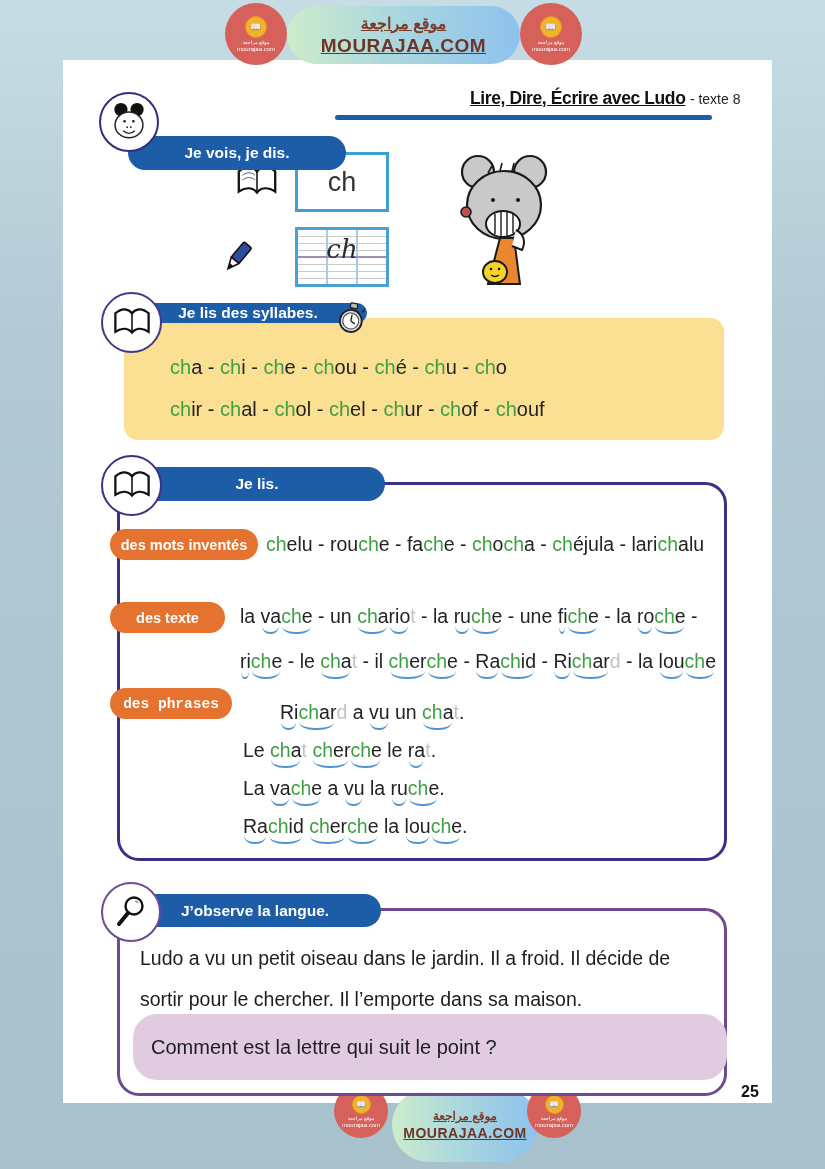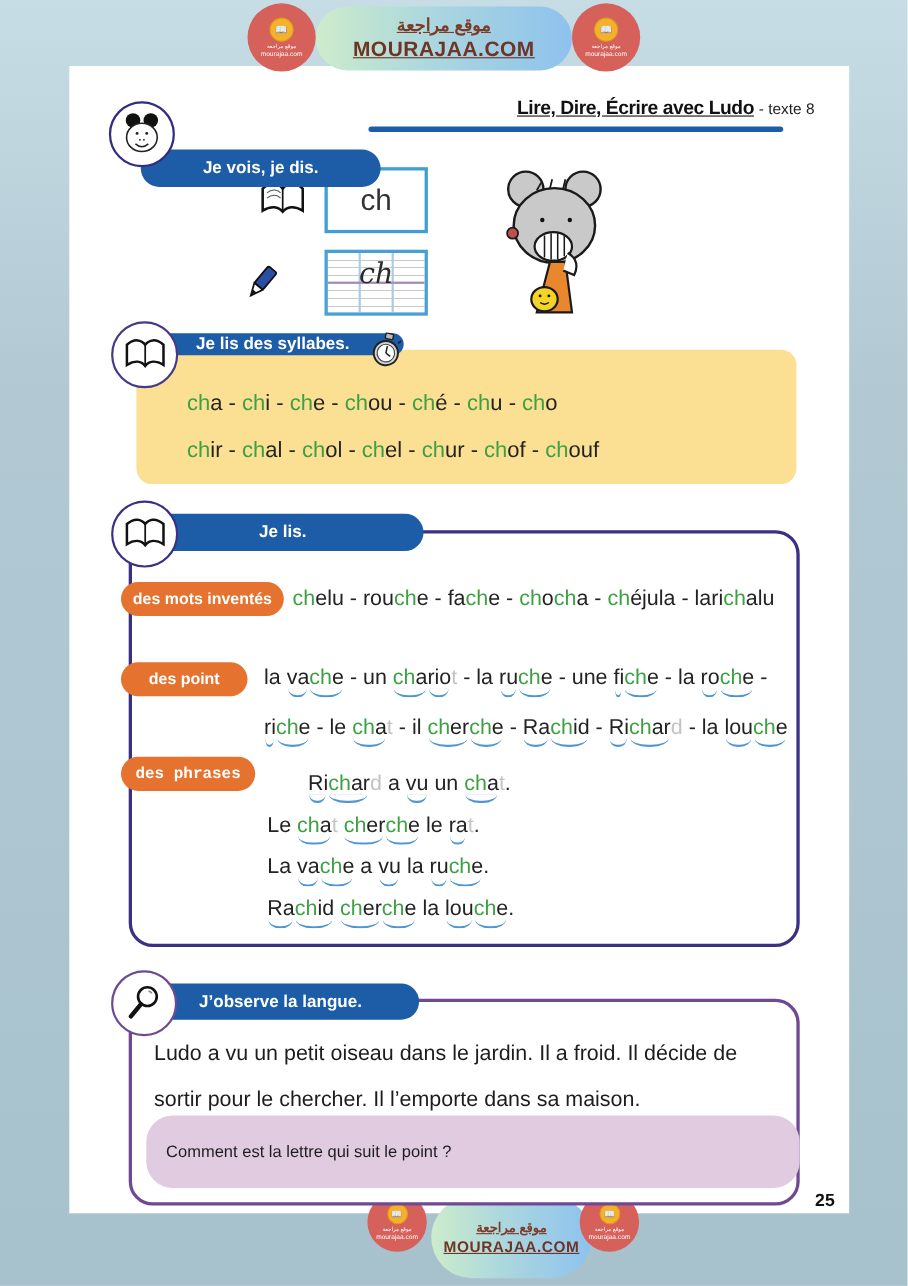--- a/index.html
+++ b/index.html
@@ -50,21 +50,21 @@
 
   .rich{position:absolute;font-size:20px;color:#232323;white-space:nowrap;z-index:2;}
   .rich .g{color:#3da043;}
   .rich .x{color:#c3c3c3;}
   .arc{position:relative;display:inline-block;}
   .arc::after{content:"";position:absolute;left:1px;right:2px;bottom:-6px;height:6px;
       border-bottom:2.5px solid #4f95d2;border-radius:0 0 55% 55% / 0 0 120% 120%;}
 
   .para{position:absolute;font-size:19.5px;color:#1d1d1d;line-height:41px;z-index:2;}
   .question-box{position:absolute;background:#e0cbe1;border-radius:24px;display:flex;
-      align-items:center;z-index:2;font-size:15px;color:#1d1d1d;padding-left:18px;}
+      align-items:center;z-index:2;font-size:20px;color:#1d1d1d;padding-left:18px;}
 
   .pagenum{position:absolute;font-size:16px;color:#111;z-index:2;font-weight:bold;}
   svg{display:block;}
 </style>
 </head>
 <body>
 
 <div class="stage">
   <div class="sheet"></div>
 
@@ -179,21 +179,21 @@
       <line x1="24" y1="9" x2="24" y2="31" stroke="#111" stroke-width="1.8"></line>
     </svg>
   </div>
 
   <div class="tag" style="left:110px;top:529px;width:148px;height:31px;">
     <span>des mots inventés</span>
   </div>
   <div class="rich" style="left:266px;top:533px;font-size:19.5px;"><span class="g">ch</span><span>elu - rou</span><span class="g">ch</span><span>e - fa</span><span class="g">ch</span><span>e - </span><span class="g">ch</span><span>o</span><span class="g">ch</span><span>a - </span><span class="g">ch</span><span>éjula - lari</span><span class="g">ch</span><span>alu</span></div>
 
   <div class="tag" style="left:110px;top:602px;width:115px;height:31px;">
-    <span>des point</span>
+    <span>des texte</span>
   </div>
   <div class="rich" style="left:240px;top:605px;font-size:19.5px;"><span>la </span><span class="arc"><span>va</span></span><span class="arc"><span class="g">ch</span><span>e</span></span><span> - un </span><span class="arc"><span class="g">ch</span><span>a</span></span><span class="arc"><span>rio</span></span><span class="x">t</span><span> - la </span><span class="arc"><span>ru</span></span><span class="arc"><span class="g">ch</span><span>e</span></span><span> - une </span><span class="arc"><span>fi</span></span><span class="arc"><span class="g">ch</span><span>e</span></span><span> -  la </span><span class="arc"><span>ro</span></span><span class="arc"><span class="g">ch</span><span>e</span></span><span> -</span></div>
   <div class="rich" style="left:240px;top:650px;font-size:19.5px;"><span class="arc"><span>ri</span></span><span class="arc"><span class="g">ch</span><span>e</span></span><span> - le </span><span class="arc"><span class="g">ch</span><span>a</span></span><span class="x">t</span><span> - il </span><span class="arc"><span class="g">ch</span><span>er</span></span><span class="arc"><span class="g">ch</span><span>e</span></span><span> - </span><span class="arc"><span>Ra</span></span><span class="arc"><span class="g">ch</span><span>id</span></span><span> - </span><span class="arc"><span>Ri</span></span><span class="arc"><span class="g">ch</span><span>ar</span></span><span class="x">d</span><span> - la </span><span class="arc"><span>lou</span></span><span class="arc"><span class="g">ch</span><span>e</span></span></div>
 
   <div class="tag" style="left:110px;top:688px;width:122px;height:31px;font-family:Liberation Mono, monospace;">
     <span>des phrases</span>
   </div>
   <div class="rich" style="left:243px;top:701px;font-size:19.5px;margin-left:37px;"><span class="arc"><span>Ri</span></span><span class="arc"><span class="g">ch</span><span>ar</span></span><span class="x">d</span><span> a </span><span class="arc"><span>vu</span></span><span> un </span><span class="arc"><span class="g">ch</span><span>a</span></span><span class="x">t</span><span>.</span></div>
   <div class="rich" style="left:243px;top:739px;font-size:19.5px;"><span>Le </span><span class="arc"><span class="g">ch</span><span>a</span></span><span class="x">t</span><span> </span><span class="arc"><span class="g">ch</span><span>er</span></span><span class="arc"><span class="g">ch</span><span>e</span></span><span> le </span><span class="arc"><span>ra</span></span><span class="x">t</span><span>.</span></div>
   <div class="rich" style="left:243px;top:777px;font-size:19.5px;"><span>La </span><span class="arc"><span>va</span></span><span class="arc"><span class="g">ch</span><span>e</span></span><span> a </span><span class="arc"><span>vu</span></span><span> la </span><span class="arc"><span>ru</span></span><span class="arc"><span class="g">ch</span><span>e</span></span><span>.</span></div>

